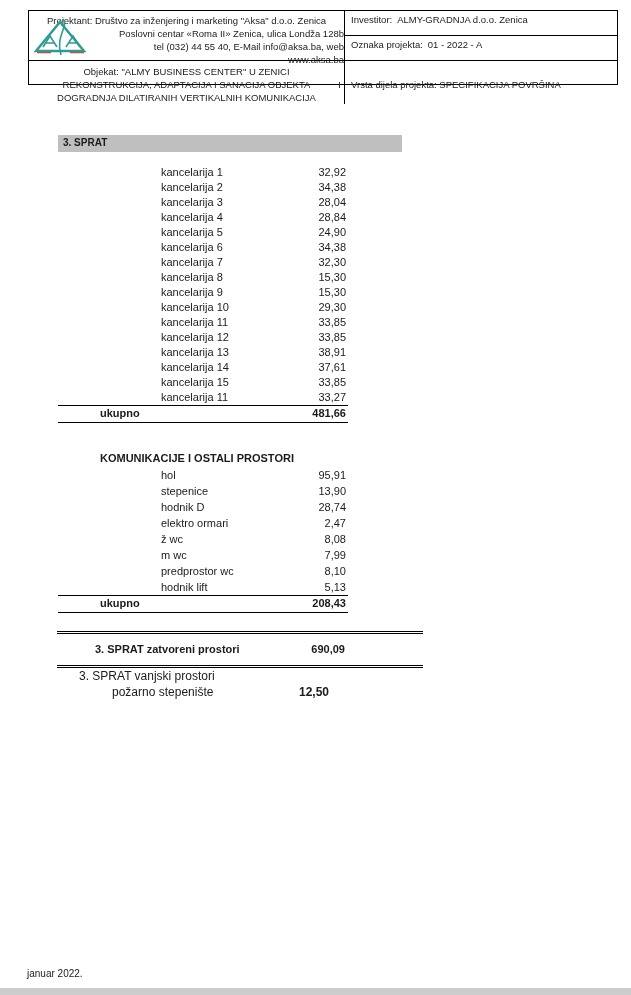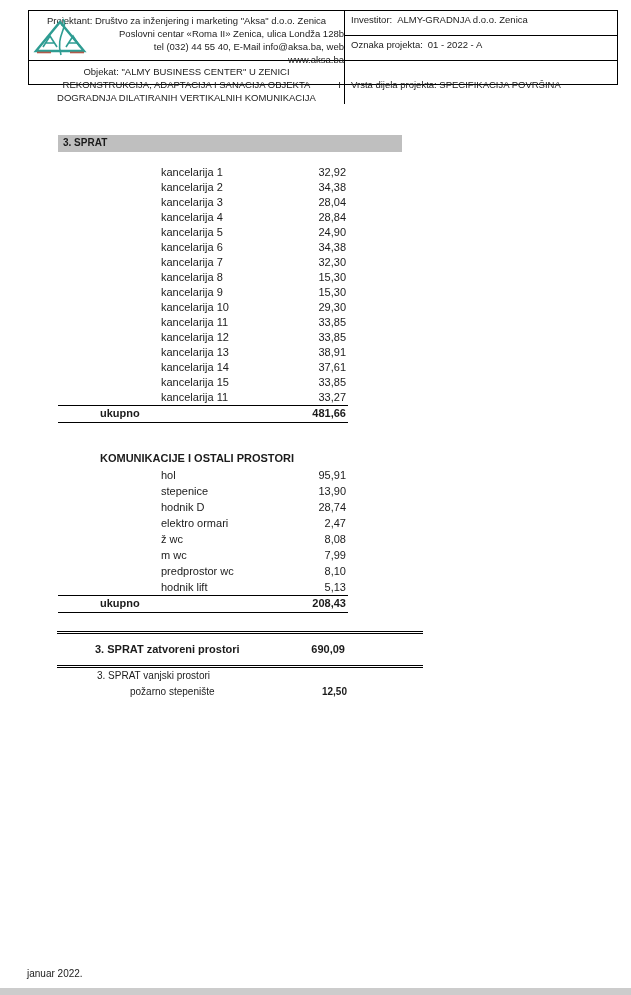--- a/index.html
+++ b/index.html
@@ -47,21 +47,21 @@
   .total-label{margin-left:42px;}
   
   .grand-total{
     position:absolute;left:57px;top:631px;width:366px;box-sizing:border-box;
     border-top:3px double #000;border-bottom:3px double #000;
     display:flex;height:37px;line-height:17px;font-weight:bold;font-size:11px;align-items:center;
   }
   .gt-label{margin-left:38px;}
   .gt-value{margin-left:auto;margin-right:78px;}
   
-  .outdoor{position:absolute;left:97px;top:668px;width:252px;font-size:10px;}
+  .outdoor{position:absolute;left:79px;top:668px;width:252px;font-size:12px;}
   .outdoor-title{height:16px;line-height:16px;}
   .outdoor-row{display:flex;height:16px;line-height:16px;}
   .outdoor-label{margin-left:33px;}
   .outdoor-value{margin-left:auto;font-weight:bold;padding-right:2px;}
   
   .footer-date{position:absolute;left:27px;top:968px;font-size:10px;}
   .bottom-strip{position:absolute;left:0;top:988px;width:631px;height:7px;background:#cccccc;}
 </style>
 </head>
 <body>

